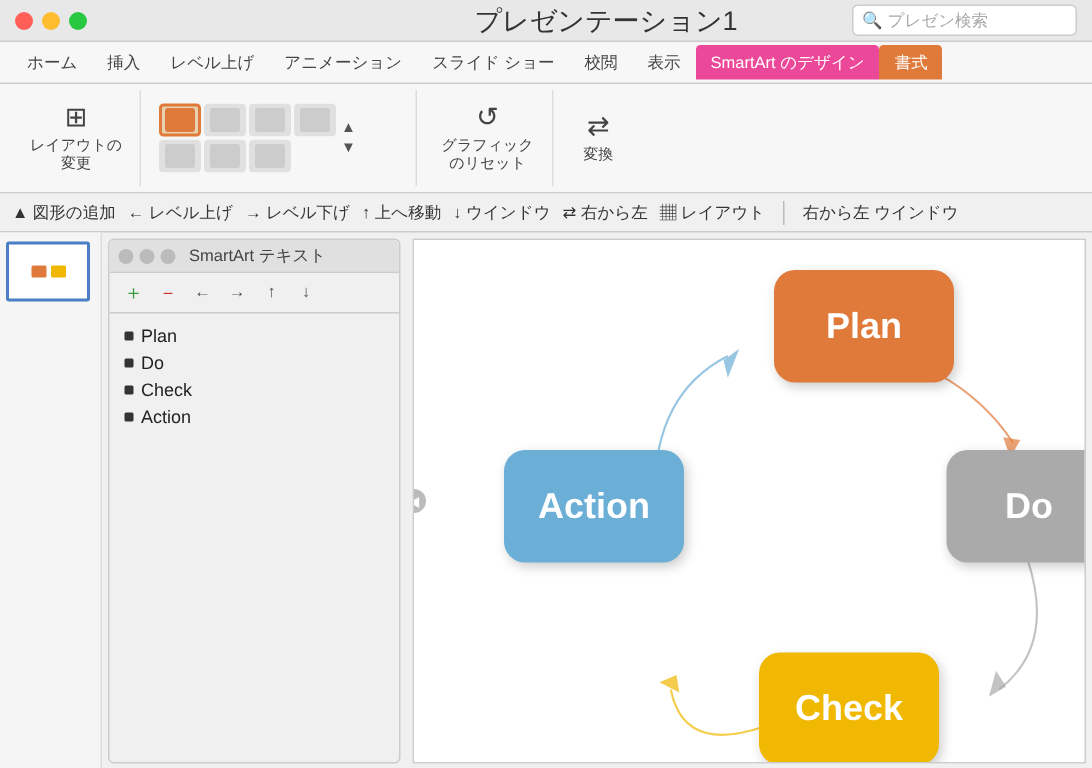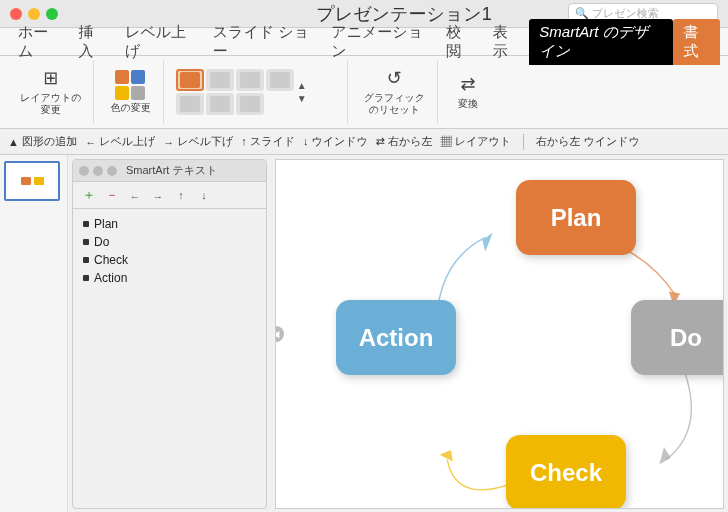--- a/index.html
+++ b/index.html
@@ -19,23 +19,23 @@
     .title-btn { width: 12px; height: 12px; border-radius: 50%; border: none; cursor: pointer; }
     .btn-close { background: #ff5f57; }
     .btn-min { background: #febc2e; }
     .btn-max { background: #28c840; }
     .title-text { font-size: 18px; color: #333; position: absolute; left: 50%; transform: translateX(-50%); margin-left: 40px; }
     .search-bar { display: flex; align-items: center; background: #fff; border: 1px solid #ccc; border-radius: 4px; padding: 2px 6px; font-size: 11px; color: #999; width: 150px; }
 
     
     .ribbon { background: #f7f7f7; border-bottom: 1px solid #ccc; }
     .ribbon-tabs { display: flex; align-items: center; padding: 0 8px; border-bottom: 1px solid #ccc; height: 28px; }
-    .ribbon-tab { padding: 4px 10px; font-size: 15px; color: #444; cursor: pointer; }
+    .ribbon-tab { padding: 4px 10px; font-size: 11px; color: #444; cursor: pointer; }
     .ribbon-tab.active-orange { background: #e07a3a; color: #fff; border-radius: 3px 3px 0 0; }
-    .ribbon-tab.active-blue { background: #000000; color: #fff; border-radius: 3px 3px 0 0; font-style: italic; }
+    .ribbon-tab.active-blue { background: #ec4899; color: #fff; border-radius: 3px 3px 0 0; }
     .ribbon-content { display: flex; align-items: stretch; padding: 4px 8px; height: 72px; gap: 4px; }
     .ribbon-group { display: flex; flex-direction: column; align-items: flex-start; border-right: 1px solid #ddd; padding: 0 8px; min-width: 60px; }
     .ribbon-group-last { border-right: none; }
     .ribbon-group-items { display: flex; align-items: center; gap: 4px; flex: 1; }
     .ribbon-btn { display: flex; flex-direction: column; align-items: center; justify-content: center; font-size: 10px; color: #444; cursor: pointer; padding: 2px 4px; border-radius: 3px; min-width: 36px; text-align: center; line-height: 1.2; }
     .ribbon-btn-icon { font-size: 18px; margin-bottom: 2px; }
     .layout-preview { width: 28px; height: 22px; background: #ddd; border: 2px solid transparent; border-radius: 3px; cursor: pointer; display: flex; align-items: center; justify-content: center; }
 
     
     .sub-toolbar {
@@ -141,52 +141,39 @@
     <span>🔍</span>
     <span style="font-size:11px;color:#aaa;margin-left:3px;">プレゼン検索</span>
   </div>
 </div>
 
 <div class="ribbon">
   <div class="ribbon-tabs">
     <div class="ribbon-tab">ホーム</div>
     <div class="ribbon-tab">挿入</div>
     <div class="ribbon-tab">レベル上げ</div>
+    <div class="ribbon-tab">アニメーション</div>
     <div class="ribbon-tab">スライド ショー</div>
-    <div class="ribbon-tab">アニメーション</div>
     <div class="ribbon-tab">校閲</div>
     <div class="ribbon-tab">表示</div>
     <div class="ribbon-tab active-blue">SmartArt のデザイン</div>
     <div class="ribbon-tab active-orange">書式</div>
   </div>
 
   <div class="ribbon-content">
 
     <div class="ribbon-group">
       <div class="ribbon-group-items">
         <div class="ribbon-btn">
           <div class="ribbon-btn-icon">⊞</div>
           <span style="font-size:10px;text-align:center;line-height:1.2;">レイアウトの<br>変更</span>
         </div>
       </div>
     </div>
 
-    <div class="ribbon-group">
-      <div class="ribbon-group-items">
-        <div class="ribbon-btn">
-          <div style="display:flex;gap:2px;flex-wrap:wrap;width:32px;">
-            <div style="width:14px;height:14px;background:#e07a3a;border-radius:2px;"></div>
-            <div style="width:14px;height:14px;background:#4a7ec7;border-radius:2px;"></div>
-            <div style="width:14px;height:14px;background:#f0b800;border-radius:2px;"></div>
-            <div style="width:14px;height:14px;background:#aaa;border-radius:2px;"></div>
-          </div>
-          <span style="font-size:10px;margin-top:2px;">色の変更</span>
-        </div>
-      </div>
-    </div>
 
     <div class="ribbon-group" style="min-width:180px;">
       <div class="ribbon-group-items">
         <div style="display:flex;gap:3px;align-items:center;">
           <div style="display:flex;flex-direction:column;gap:2px;">
             <div style="display:flex;gap:2px;">
               <div class="layout-preview" style="background:#e8d0b0;border-color:#e07a3a;">
                 <div style="width:20px;height:16px;background:#e07a3a;border-radius:2px;"></div>
               </div>
               <div class="layout-preview" style="background:#e0e0e0;">
@@ -244,21 +231,21 @@
     <span>▲</span>
     <span>図形の追加</span>
   </div>
   <div class="sub-toolbar-item">
     <span>← レベル上げ</span>
   </div>
   <div class="sub-toolbar-item">
     <span>→ レベル下げ</span>
   </div>
   <div class="sub-toolbar-item">
-    <span>↑ スライド</span>
+    <span>↑ 上へ移動</span>
   </div>
   <div class="sub-toolbar-item">
     <span>↓ ウインドウ</span>
   </div>
   <div class="sub-toolbar-item">
     <span>⇄ 右から左</span>
   </div>
   <div class="sub-toolbar-item">
     <span>▦ レイアウト</span>
   </div>

